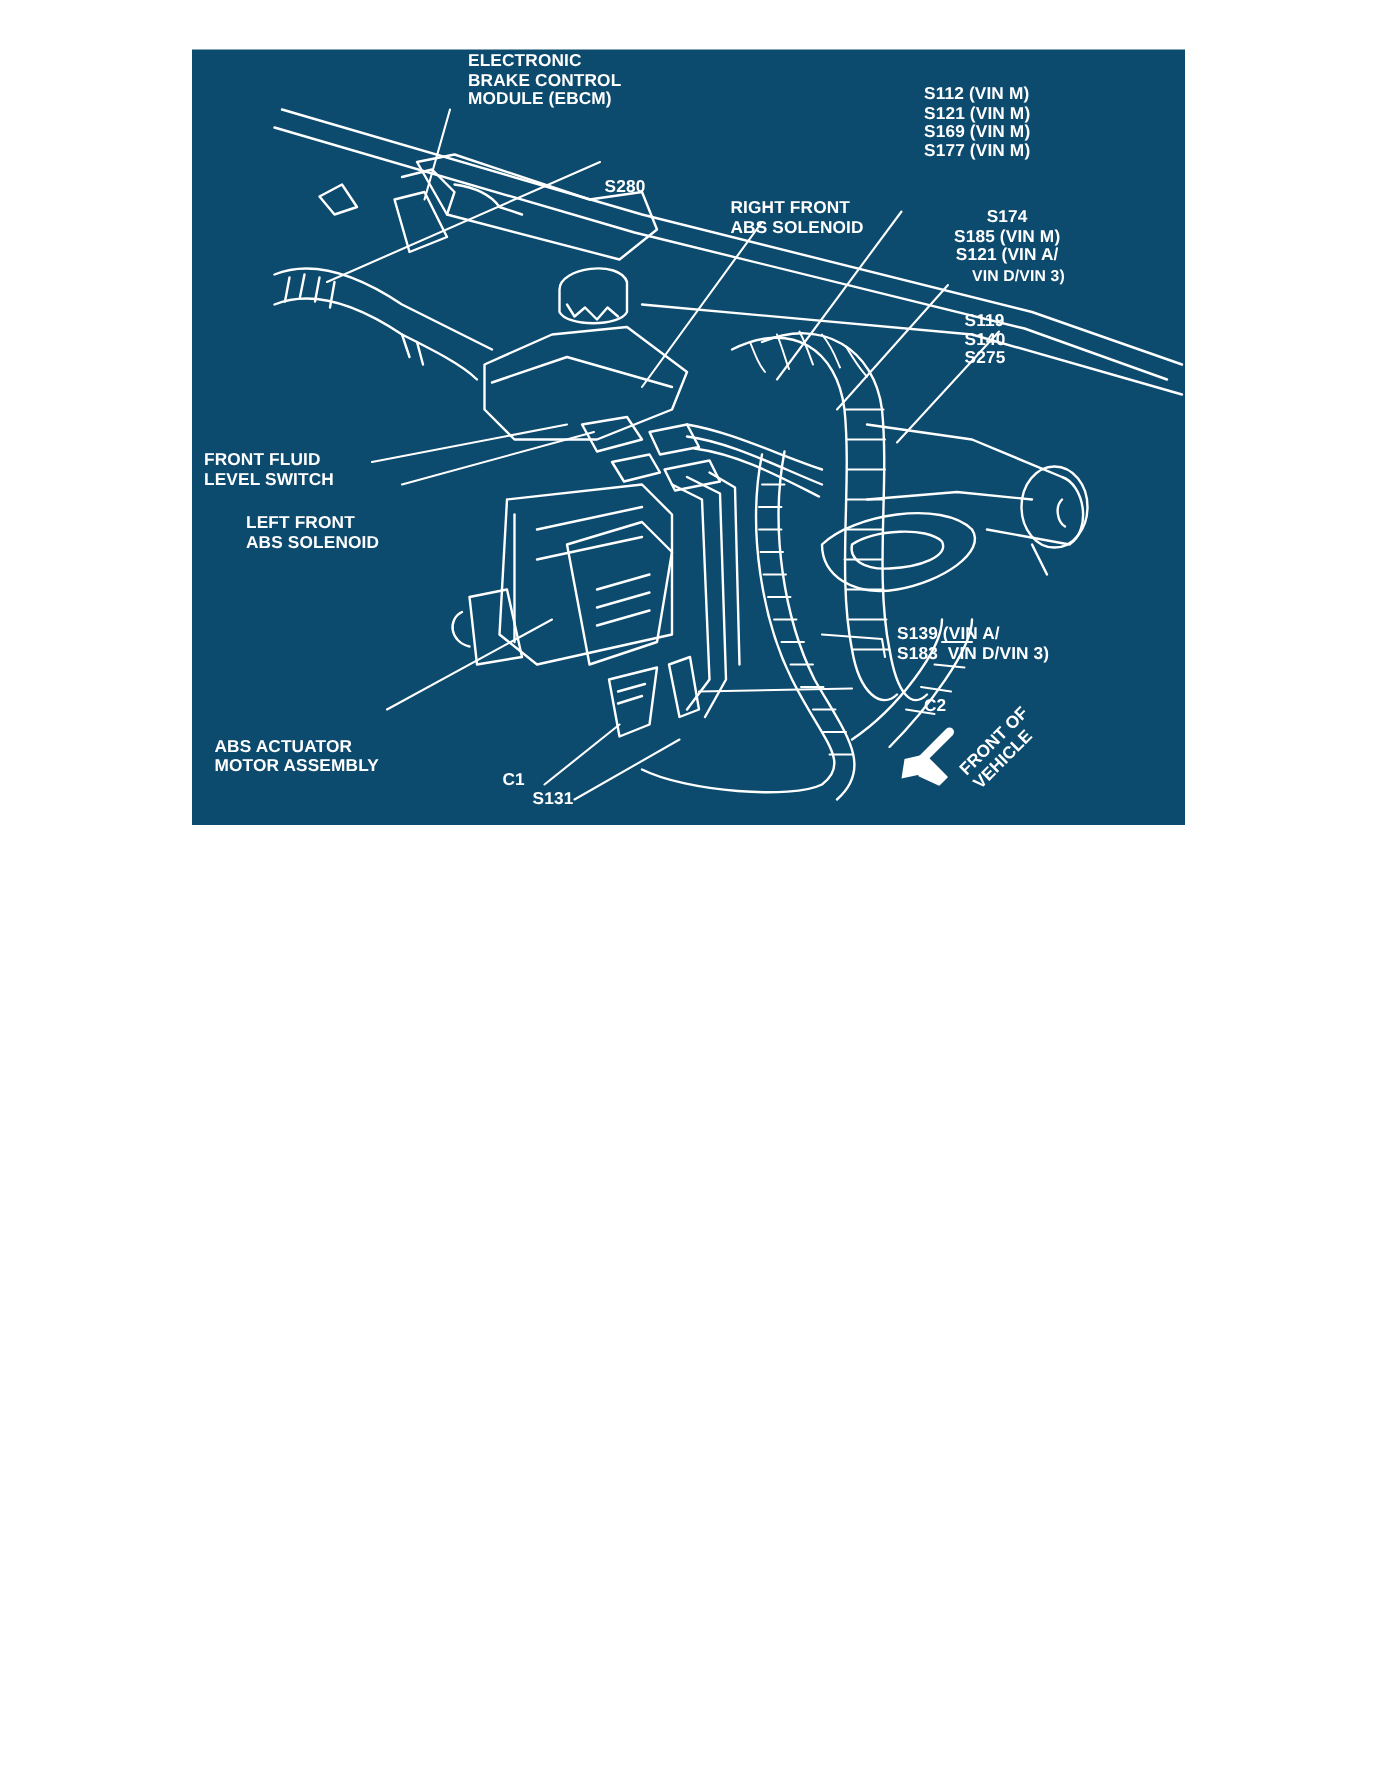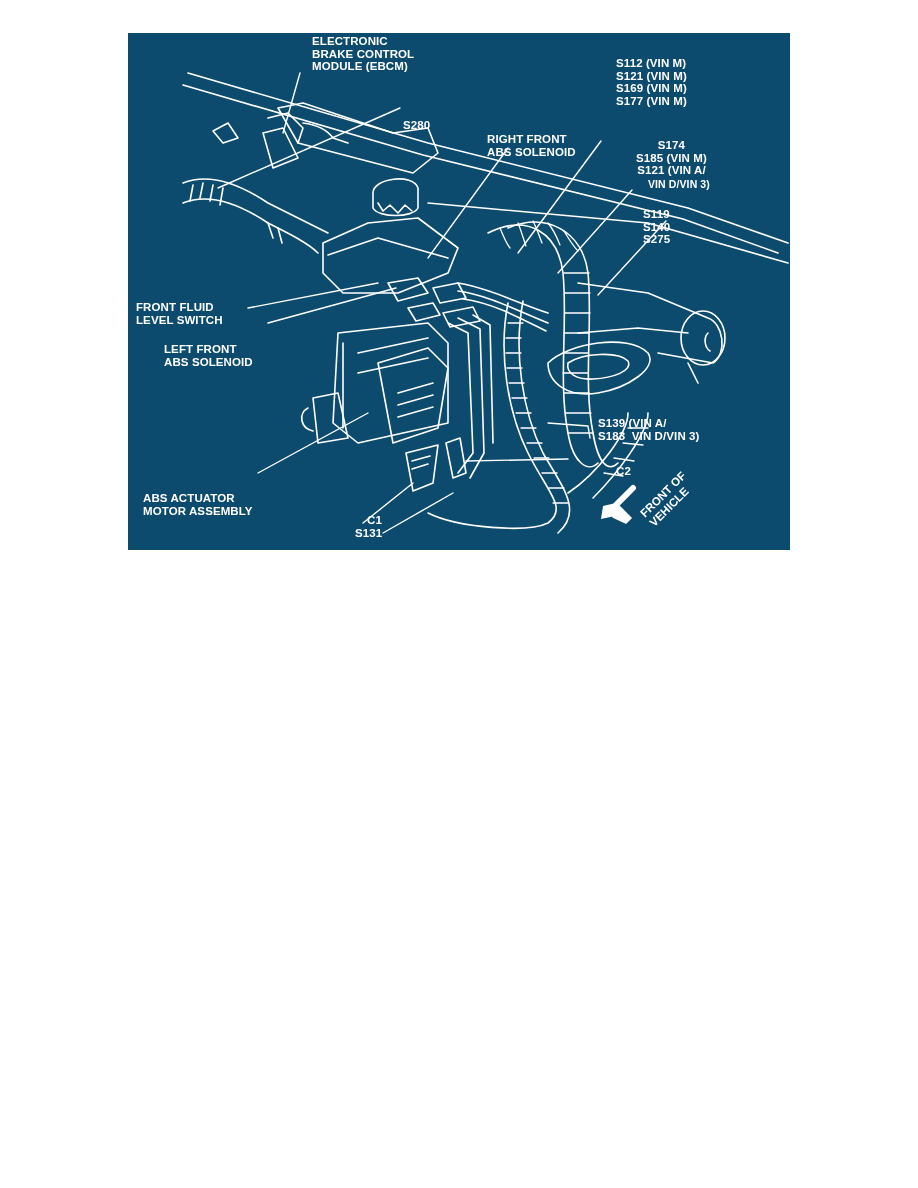--- a/index.html
+++ b/index.html
@@ -141,18 +141,18 @@
 S275</div>
   <div class="lbl" style="left:8px; top:268px;">FRONT FLUID
 LEVEL SWITCH</div>
   <div class="lbl" style="left:36px; top:310px;">LEFT FRONT
 ABS SOLENOID</div>
   <div class="lbl" style="left:470px; top:384px;">S139 (VIN A/
 S183  VIN D/VIN 3)</div>
   <div class="lbl" style="left:15px; top:448px;margin-top:11px;">ABS ACTUATOR
 MOTOR ASSEMBLY</div>
   <div class="lbl" style="left:488px; top:432px;">C2</div>
-  <div class="lbl" style="left:207px; top:481px;margin-left:32px;">C1</div>
+  <div class="lbl" style="left:207px; top:481px;">C1</div>
   <div class="lbl" style="left:227px; top:494px;text-align:center;">S131</div>
   <div class="arrow-text" style="left:510px; top:478px;">FRONT OF
 VEHICLE</div>
   <div class="lbl small" style="left:596px; top:503px;margin-top:36px;">129703P1L</div>
 </div>
 
 </body></html>

